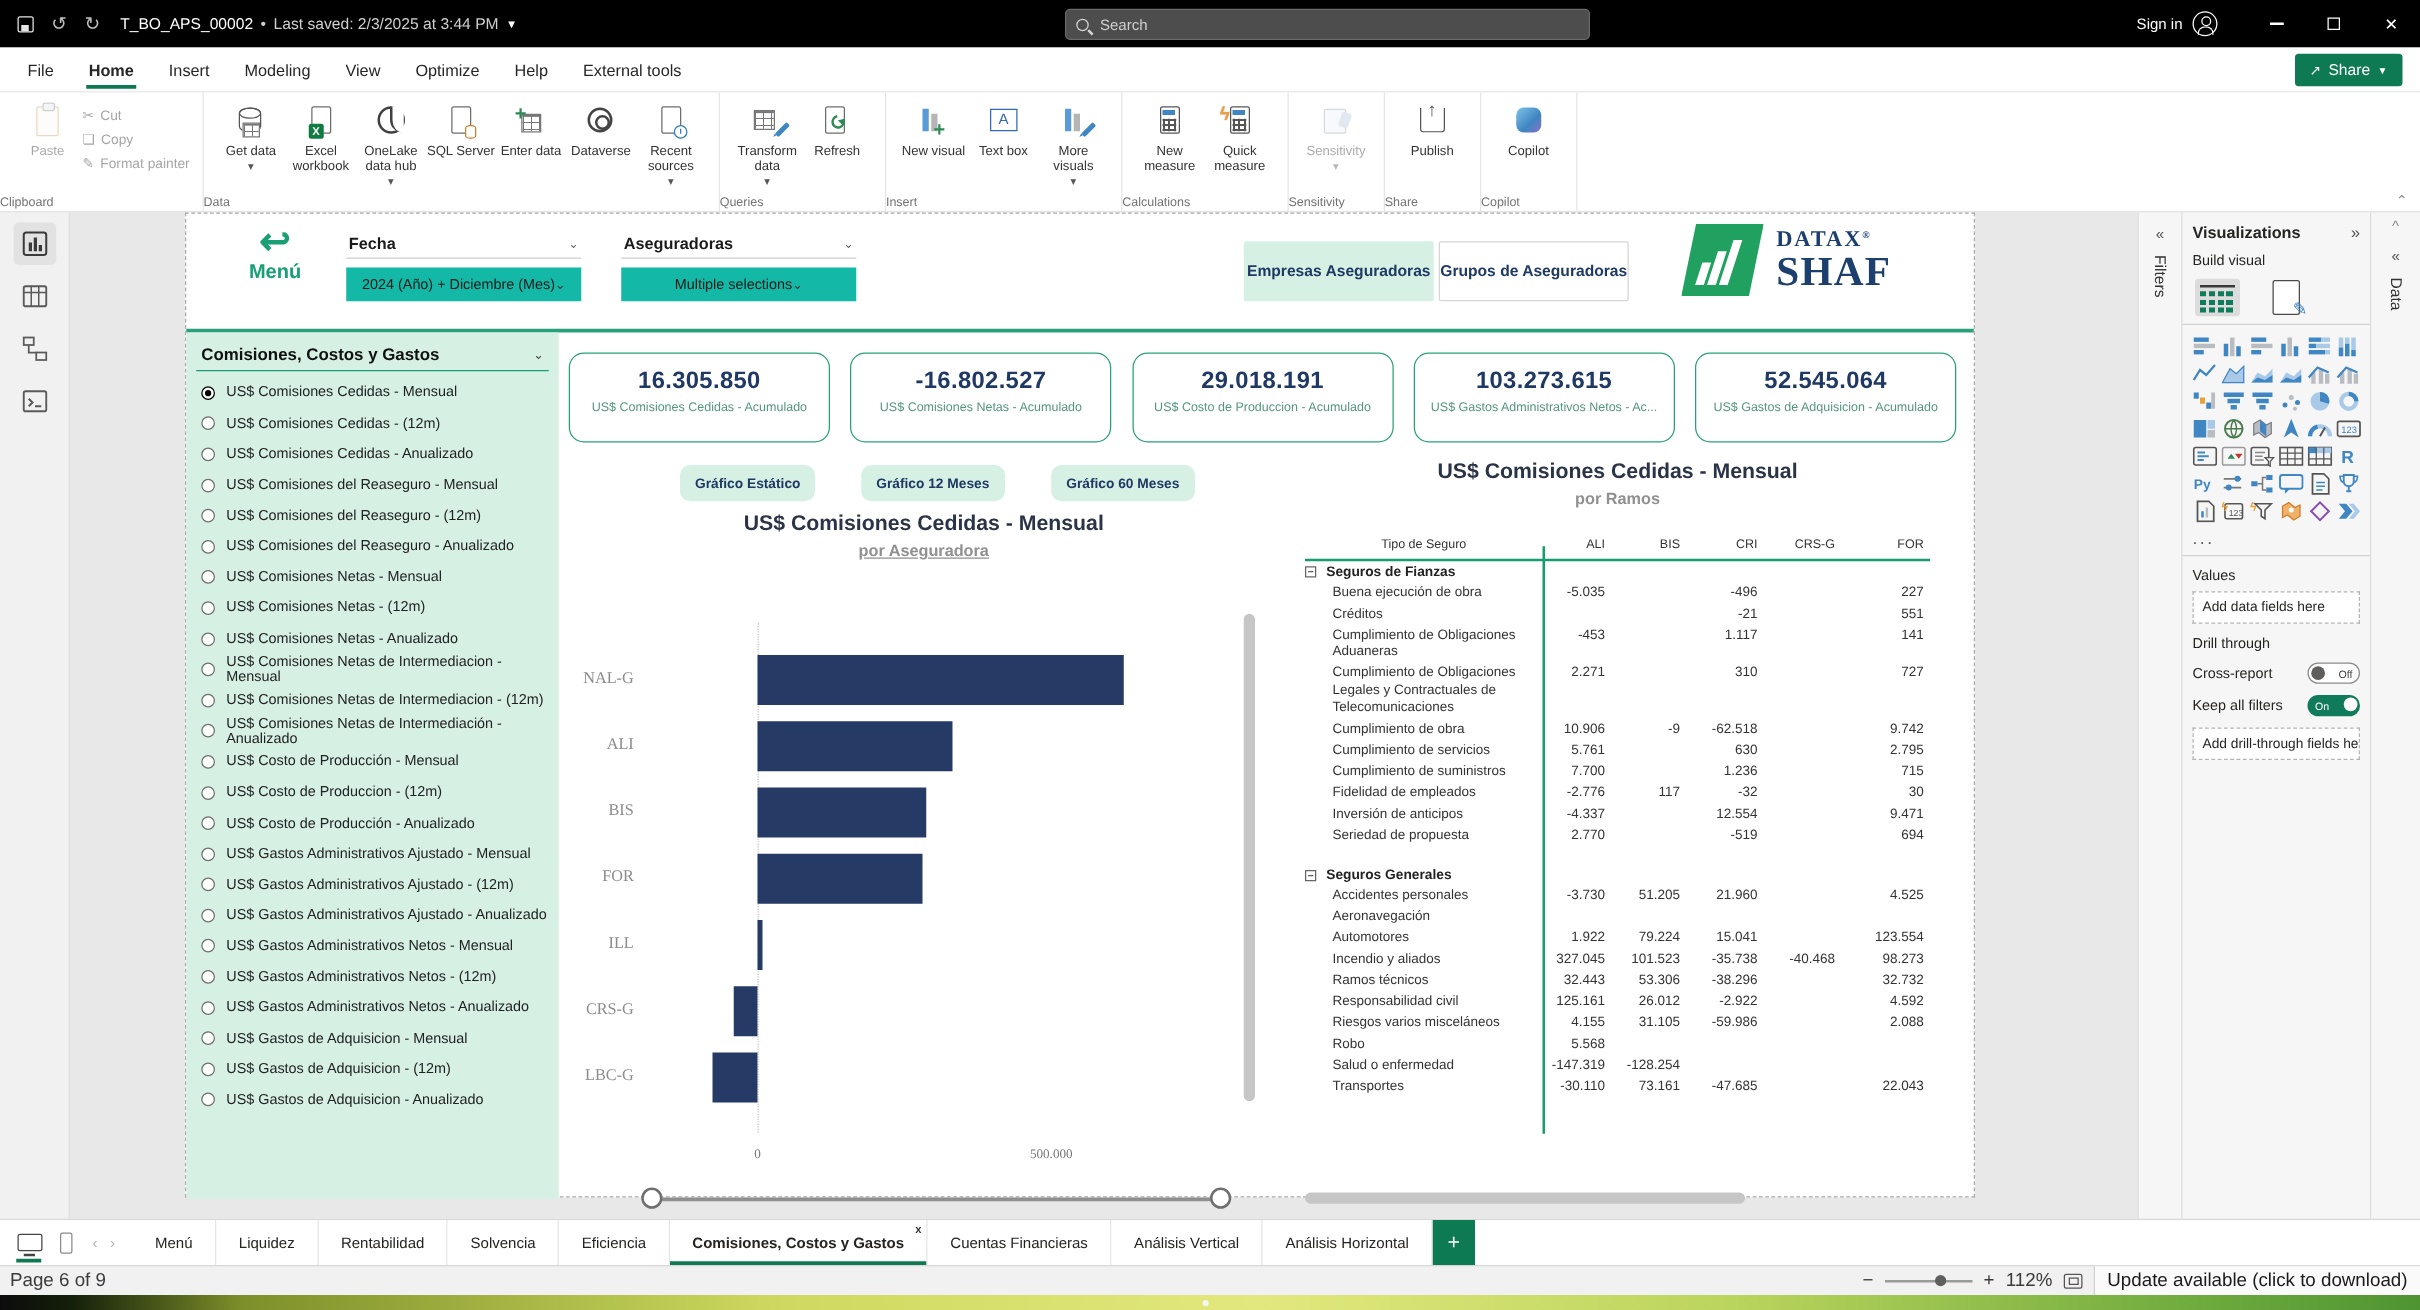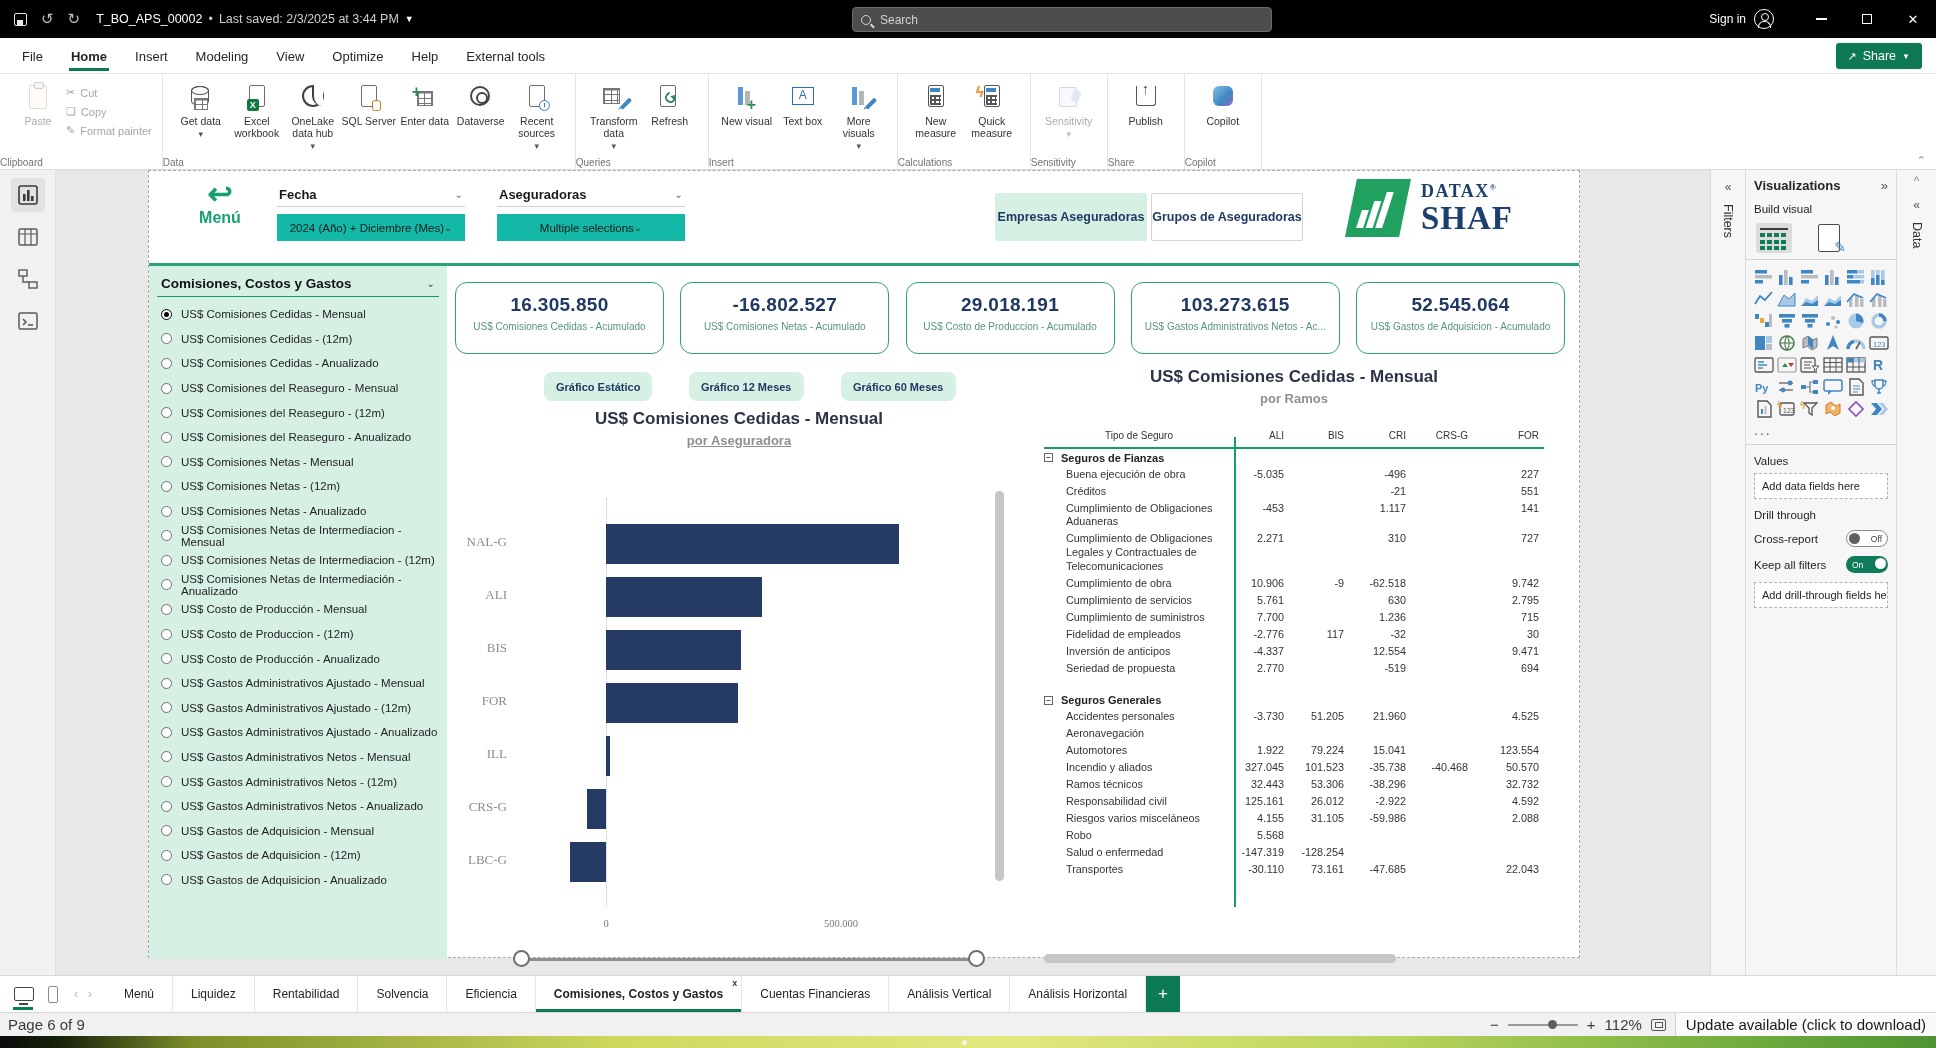--- a/index.html
+++ b/index.html
@@ -787,21 +787,21 @@
               <div class="c">15.041</div>
               <div class="c"></div>
               <div class="c">123.554</div>
             </div>
             <div class="trow">
               <div class="n">Incendio y aliados</div>
               <div class="c">327.045</div>
               <div class="c">101.523</div>
               <div class="c">-35.738</div>
               <div class="c">-40.468</div>
-              <div class="c">50.570</div>
+              <div class="c">98.273</div>
             </div>
             <div class="trow">
               <div class="n">Ramos técnicos</div>
               <div class="c">32.443</div>
               <div class="c">53.306</div>
               <div class="c">-38.296</div>
               <div class="c"></div>
               <div class="c">32.732</div>
             </div>
             <div class="trow">

